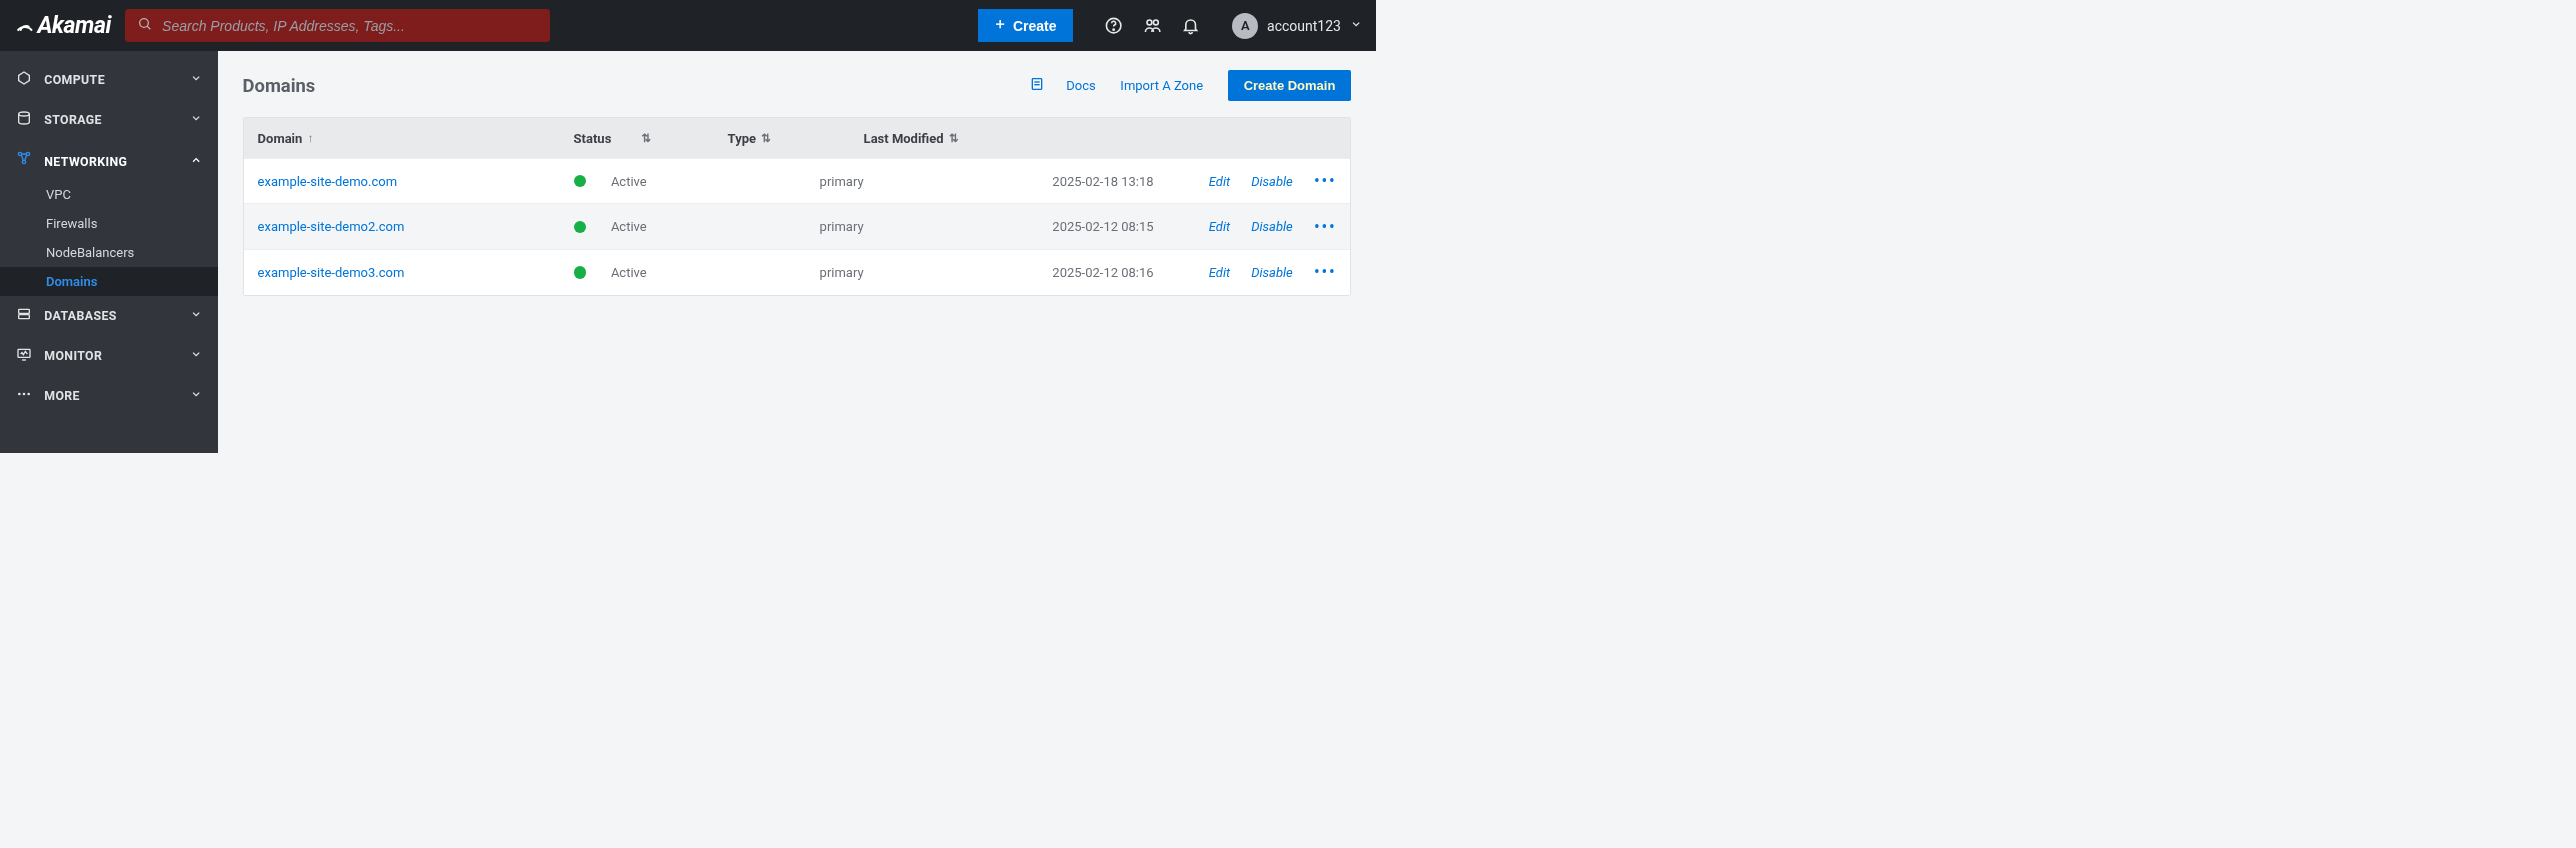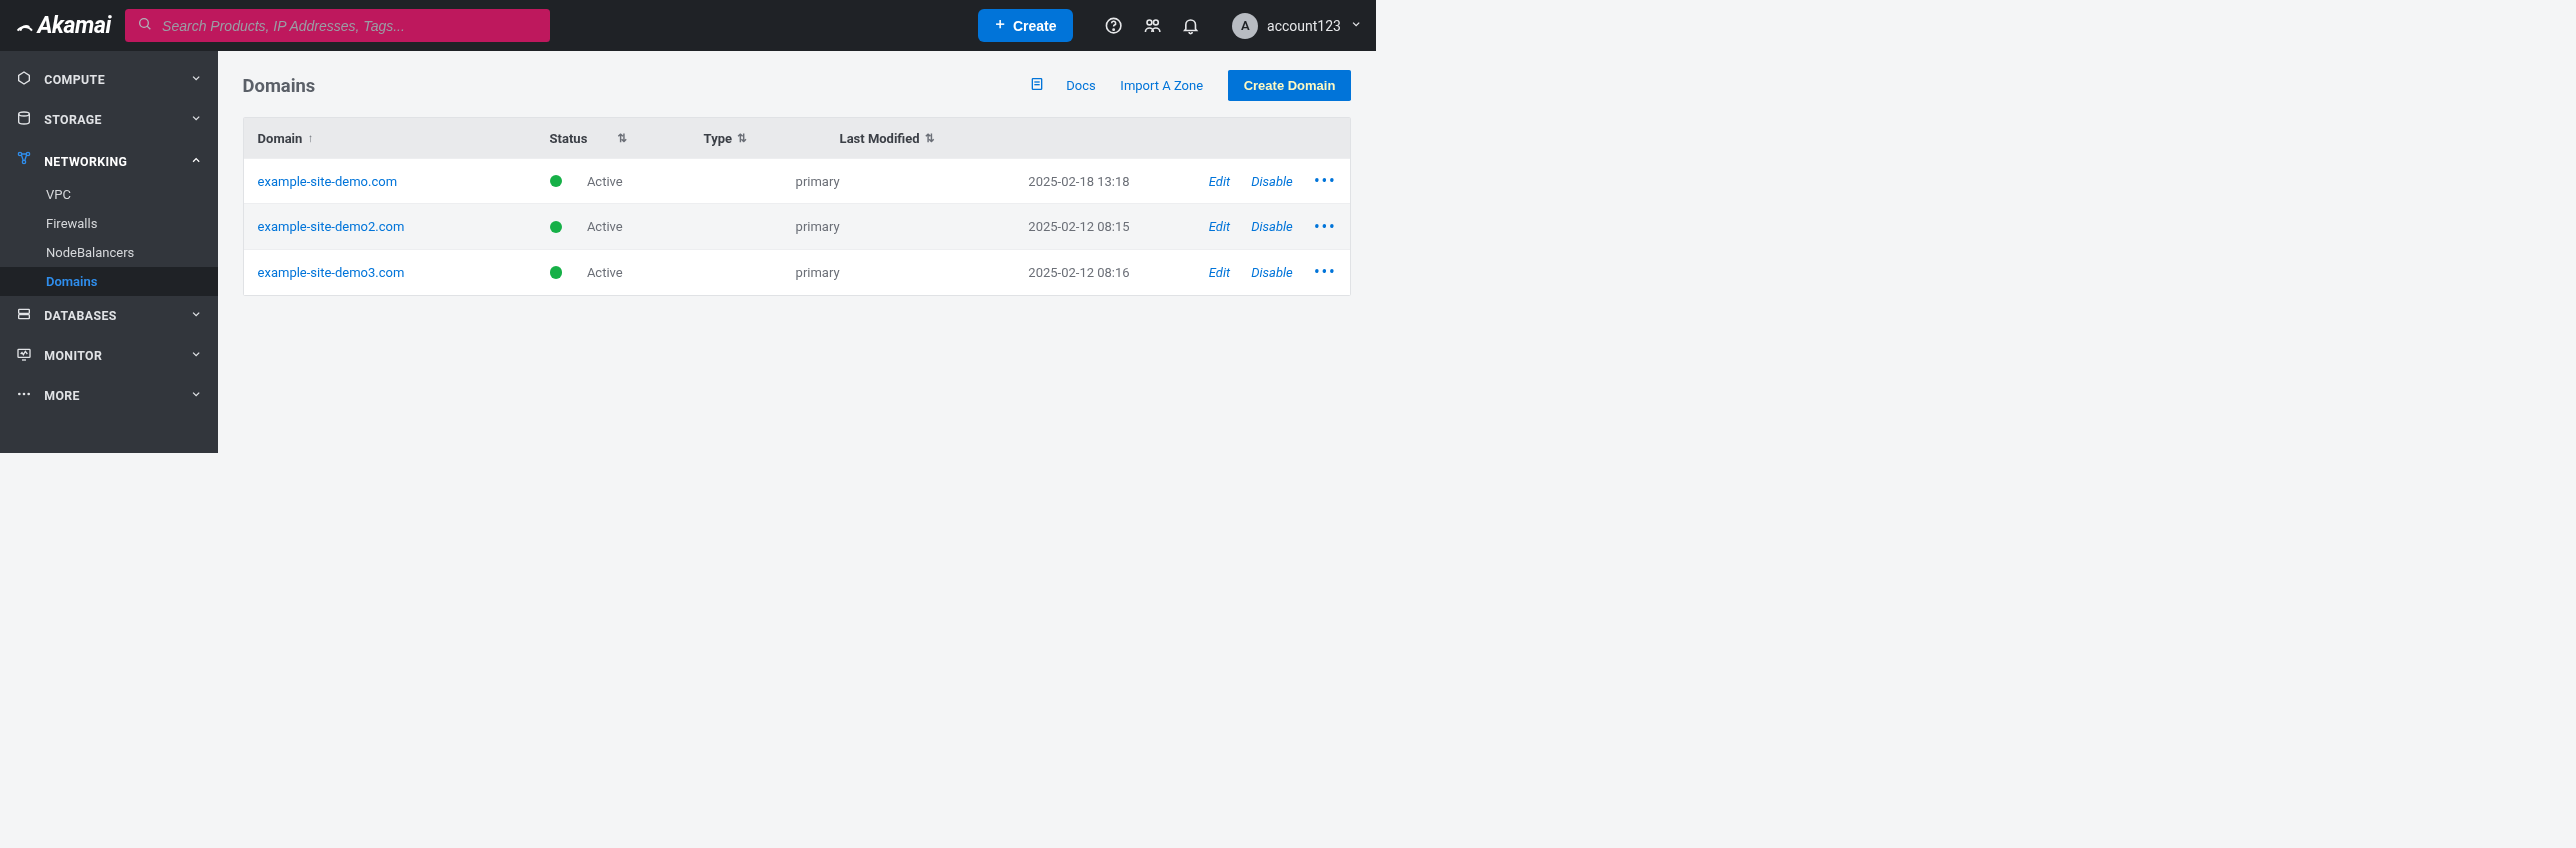--- a/index.html
+++ b/index.html
@@ -28,21 +28,21 @@
       font-style: italic;
       letter-spacing: -0.4px;
       display: flex;
       align-items: center;
       gap: 1.8px;
       width: 97px;
     }
     .logo svg { height: 24.6px; width: 24.6px; }
     .searchbar {
       flex: 1;
-      background: #be185d;
+      background: #7f1d1d;
       border-radius: 3.5px;
       height: 33px;
       max-width: 755px;
       display: flex;
       align-items: center;
       padding: 0 12.3px;
       gap: 8.8px;
     }
     .searchbar input {
       background: transparent;
@@ -55,21 +55,21 @@
     }
     .searchbar input::placeholder { color: #9a9ea5; font-style: italic; }
     .search-icon { color: #b0b3b8; }
 
     .topbar-spacer { flex: 1; }
 
     .create-btn {
       background: #0174d9;
       color: #fff;
       border: none;
-      border-radius: 6px;
+      border-radius: 0;
       height: 33px;
       padding: 0 16px;
       font-size: 14px;
       font-weight: 600;
       display: flex;
       align-items: center;
       gap: 7px;
       cursor: pointer;
     }
 
@@ -191,21 +191,21 @@
       padding: 12.3px 14px;
       border-top: 0.9px solid #edeef0;
       align-items: center;
       font-size: 13px;
     }
     .row:nth-child(odd) { background: #f7f8f9; }
     .row:first-of-type { background: #fff; }
     .tbody .row:nth-child(even) { background: #f4f5f6; }
     .tbody .row:nth-child(odd) { background: #fff; }
 
-    .col-domain { width: 292px; }
+    .col-domain { width: 316px; }
     .col-status { width: 154px; display:flex; align-items:center; gap:25px; }
     .col-type   { width: 136px; }
     .col-modified { width: 290px; }
     .col-actions { margin-left: auto; display: flex; gap: 21px; align-items: center; font-style: italic; }
 
     .sort-icon { margin-left: 5.3px; color: #6b6f77; font-size: 11.4px; }
 
     .domain-link { color: #0174d9; cursor: pointer; }
     .status-dot {
       width: 12.3px; height: 12.3px; border-radius: 50%;

